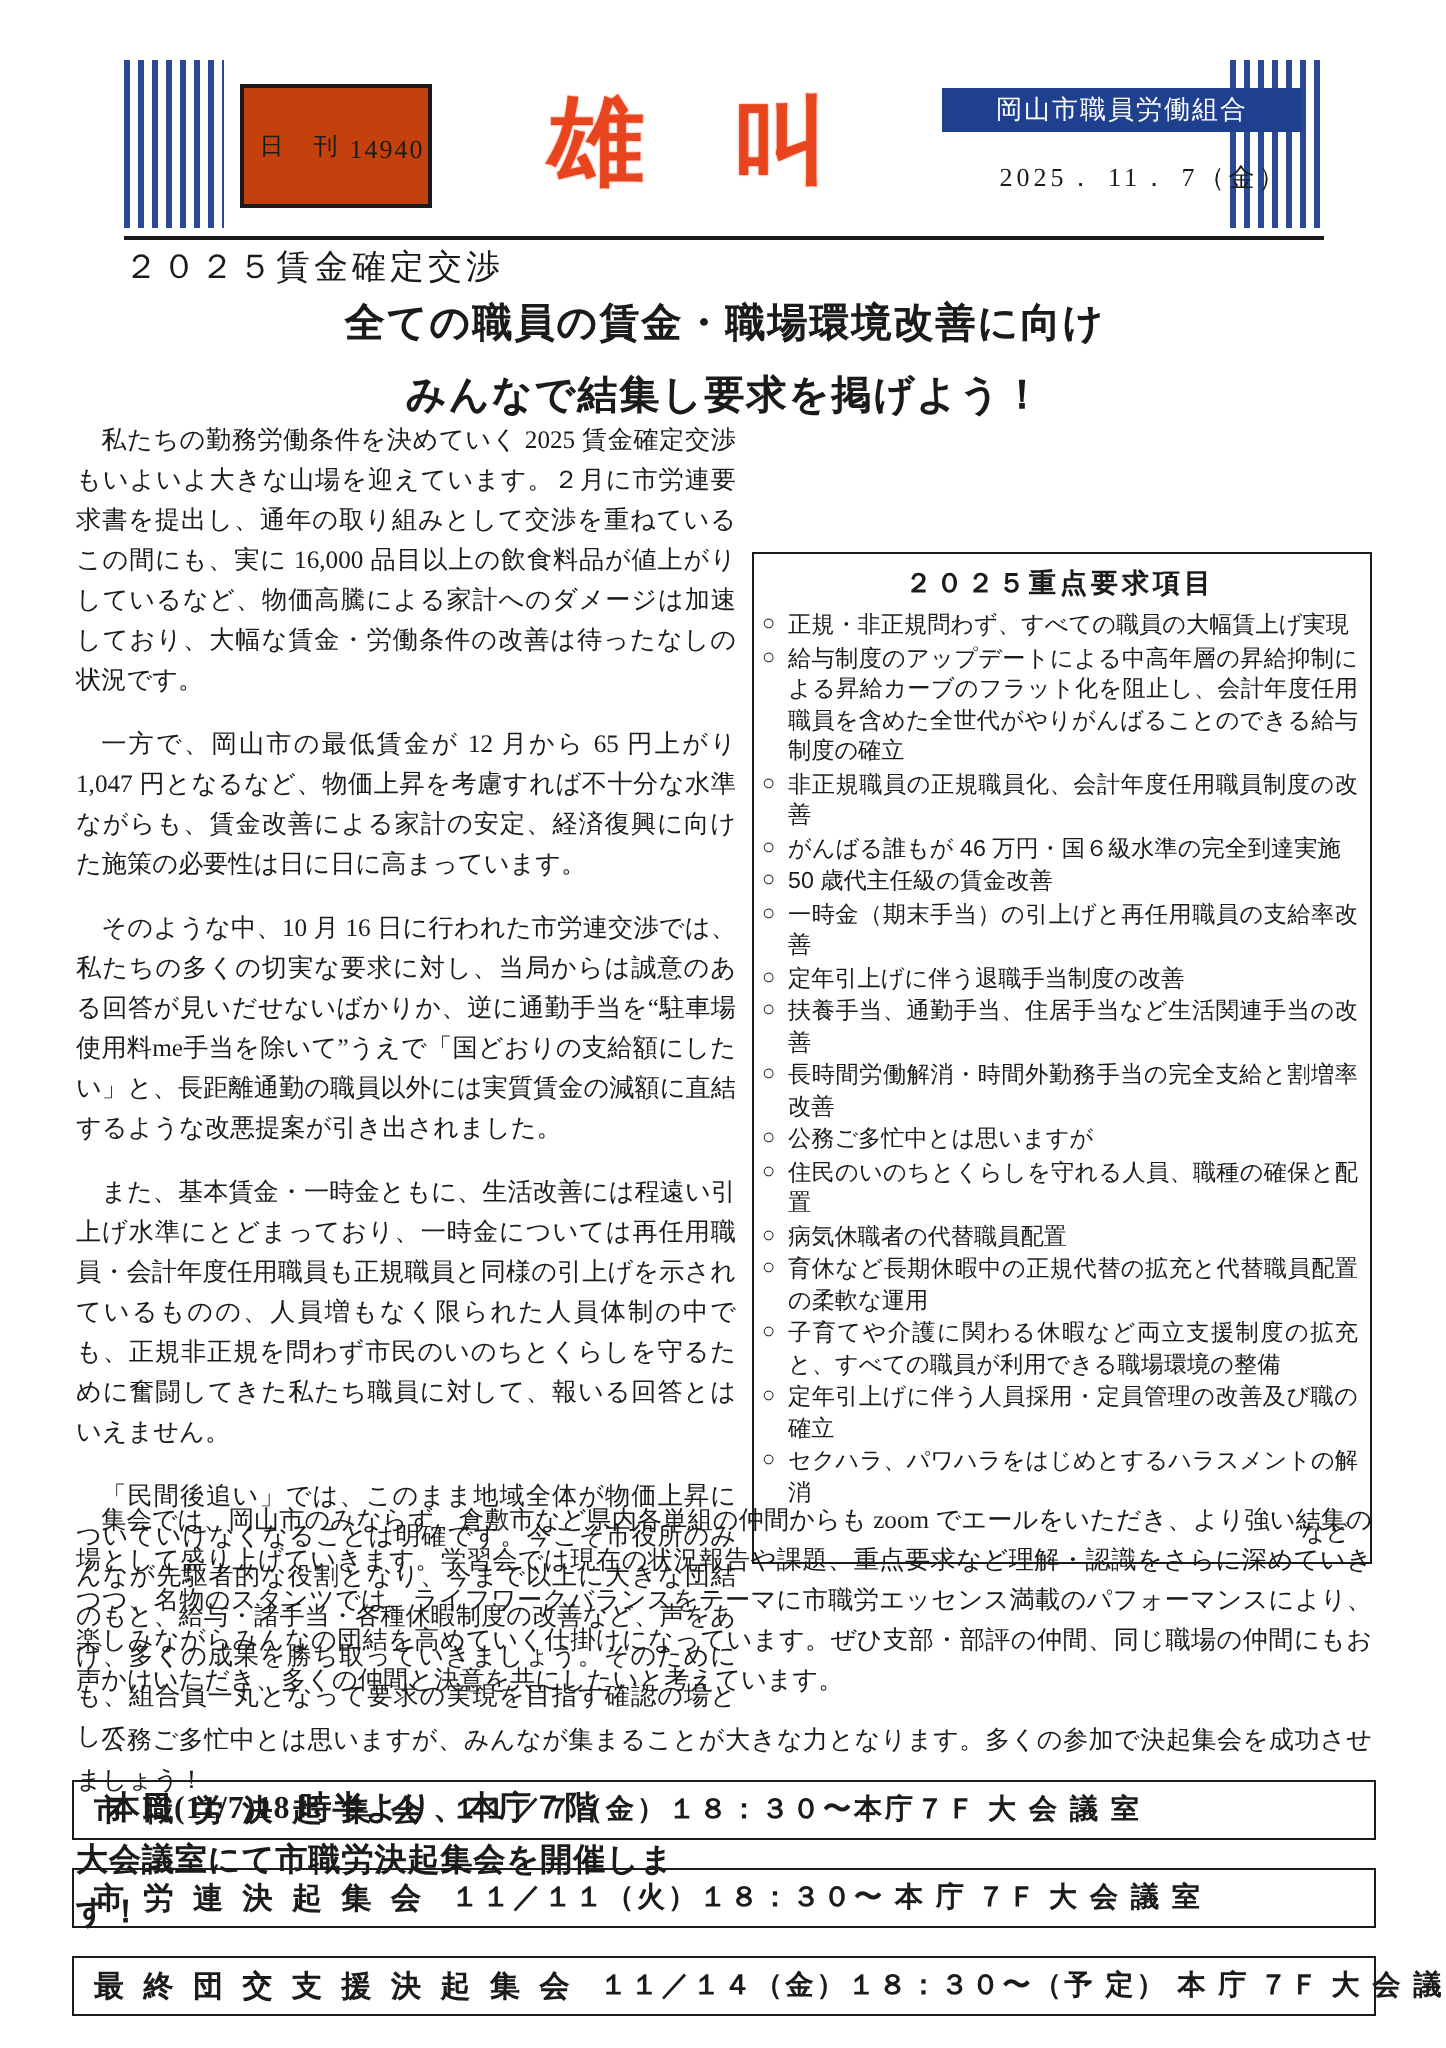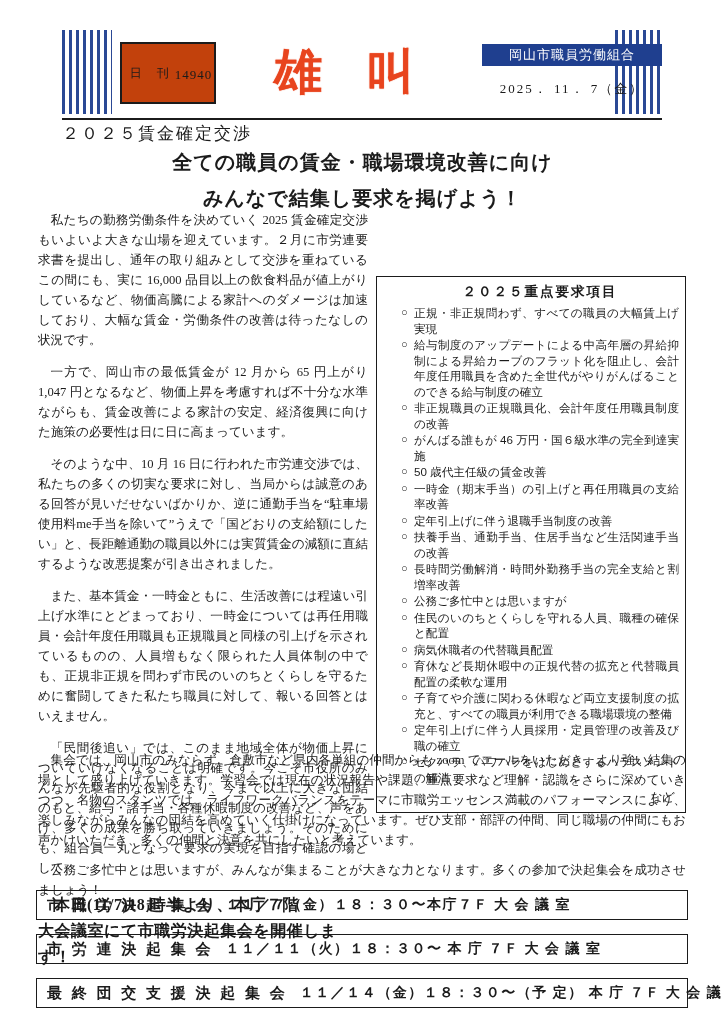--- a/index.html
+++ b/index.html
@@ -18,21 +18,21 @@
   .mast-white{position:absolute;left:50px;top:0;width:500px;height:84px;background:#fff;}
   .mast-left-box{position:absolute;left:58px;top:12px;width:92px;height:58px;
     border:2px solid #1b1b1b;background:#c2410c;display:flex;flex-direction:row;
     align-items:center;justify-content:center;}
   .mast-left-box .l1{font-size:12px;letter-spacing:6px;padding-left:6px;}
   .mast-left-box .l2{font-size:13px;margin-top:4px;letter-spacing:1px;}
   .mast-title{position:absolute;left:212px;top:6px;width:200px;height:72px;
     color:#e8441e;font-size:48px;font-weight:700;letter-spacing:14px;
     font-family:"DejaVu Serif","Liberation Serif",serif;line-height:70px;
     text-align:left;white-space:nowrap;text-shadow:0 0 1px #e8441e;}
-  .mast-union{position:absolute;left:420px;top:14px;width:180px;height:22px;
+  .mast-union{position:absolute;left:409px;top:14px;width:180px;height:22px;
     background:#1f3f8f;color:#fff;font-size:13px;letter-spacing:1px;
     display:flex;align-items:center;justify-content:center;}
   .mast-date{position:absolute;left:430px;top:50px;width:160px;height:20px;
     font-size:13px;letter-spacing:2px;text-align:center;color:#1b1b1b;}
   .mast-rule{position:absolute;left:62px;top:118px;width:600px;height:2px;background:#1b1b1b;}
   .kicker{position:absolute;left:62px;top:122px;font-size:17px;letter-spacing:2px;}
 
   
   .headline{position:absolute;left:40px;top:144px;width:645px;text-align:center;
     font-size:20px;font-weight:700;line-height:36px;letter-spacing:1px;}
@@ -40,21 +40,21 @@
   
   .col-left{position:absolute;left:38px;top:210px;width:330px;}
   .col-left p{margin:0 0 12px 0;font-size:12.6px;line-height:20px;text-align:justify;
     text-indent:1em;}
   .bold-call{margin-top:14px;font-size:16px;font-weight:700;line-height:26px;
     text-indent:0;letter-spacing:.5px;}
   .bold-call .ind{display:block;text-indent:1em;}
 
   
   .box{position:absolute;left:376px;top:276px;width:310px;border:1.5px solid #1b1b1b;
-    box-sizing:border-box;padding:4px 6px 6px 24px;background:#fff;}
+    box-sizing:border-box;padding:4px 6px 6px 4px;background:#fff;}
   .box-title{text-align:center;font-size:13.5px;font-weight:700;letter-spacing:2px;
     margin:2px 0 4px 0;}
   .box ul{list-style:none;margin:0;padding:0;}
   .box li{font-size:11.6px;line-height:15.5px;margin-bottom:1px;
     padding-left:13px;position:relative;text-align:justify;
     font-family:"Liberation Sans","DejaVu Sans",sans-serif;}
   .box li:before{content:"○";position:absolute;left:0;top:0;font-size:11px;}
   .box .nado{text-align:right;font-size:12px;margin-top:4px;padding-right:4px;}
 
   

